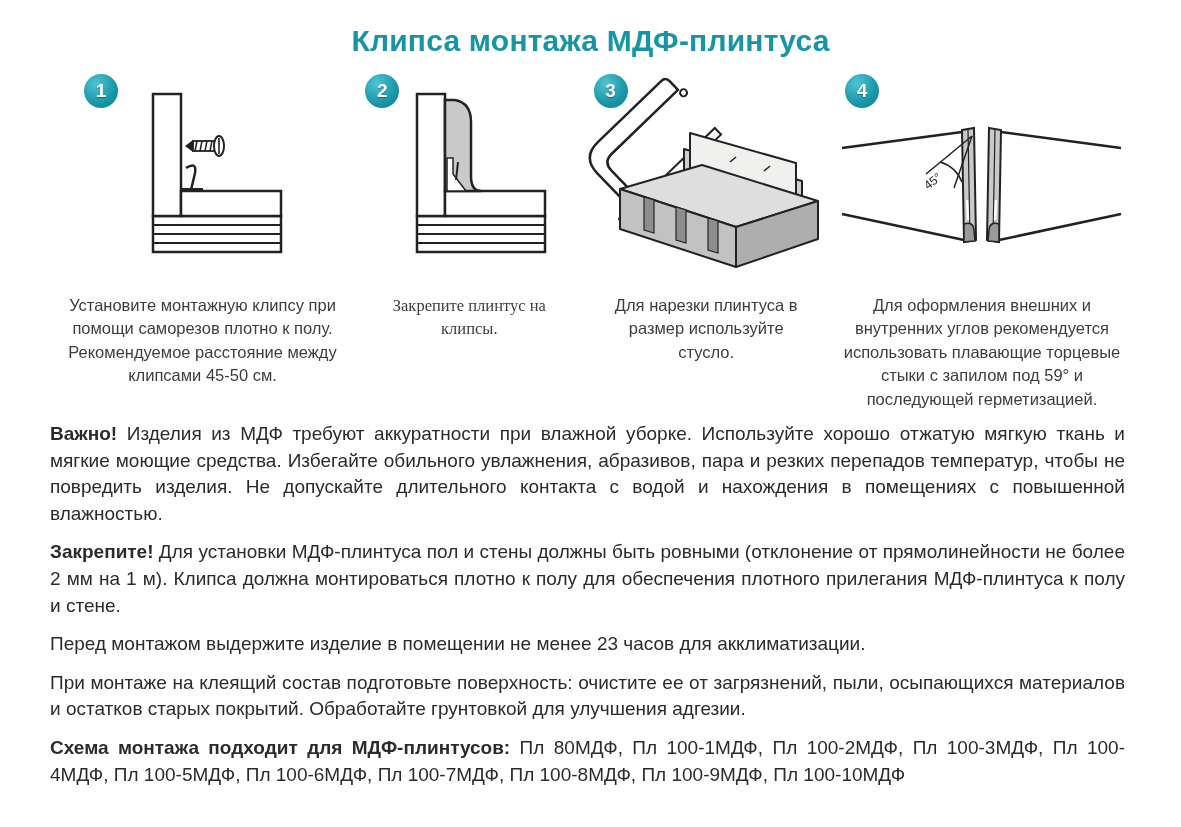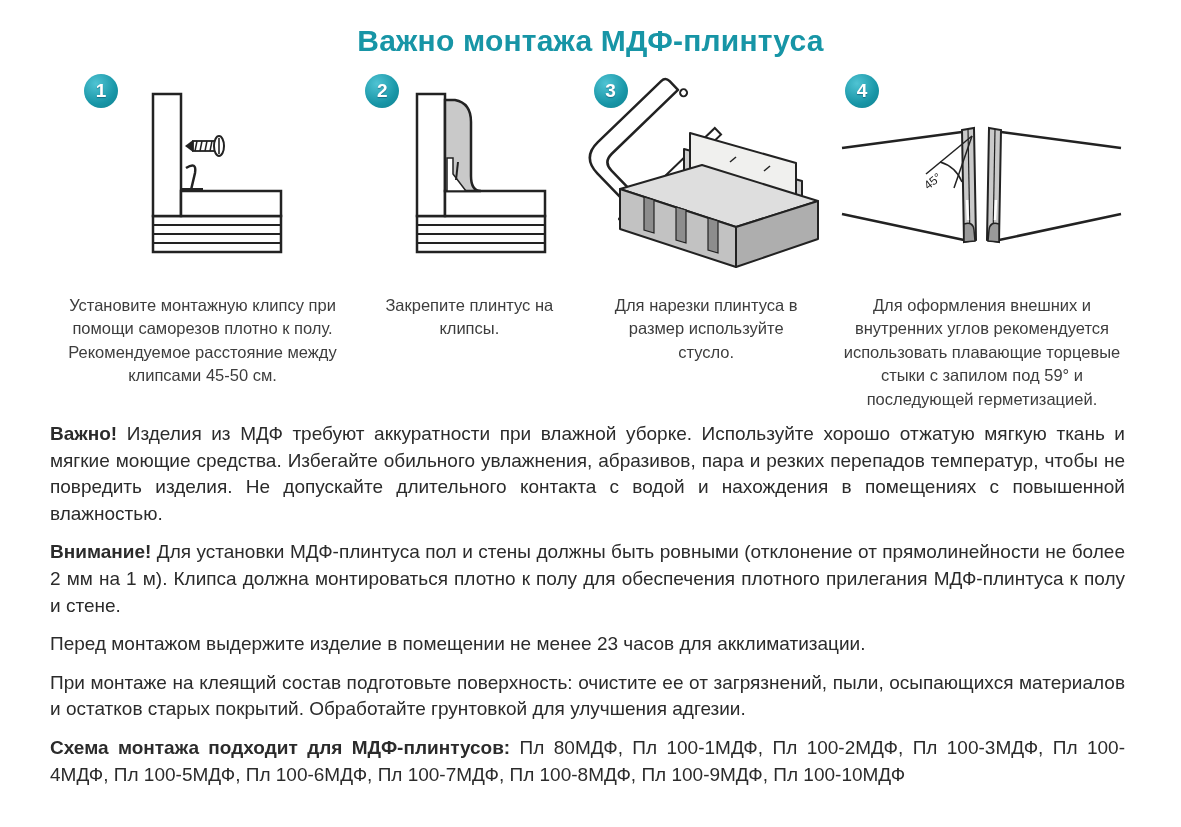--- a/index.html
+++ b/index.html
@@ -21,36 +21,36 @@
     color:#fff;font-weight:bold;font-size:19px;
     display:flex;align-items:center;justify-content:center;
     text-shadow:0 1px 1px rgba(10,60,90,.5);
   }
   .step-1 .badge{left:34px;} .step-2 .badge{left:6px;} .step-3 .badge{left:10px;} .step-4 .badge{left:12px;}
   .illus{height:202px;display:flex;align-items:center;justify-content:center;padding-top:8px;box-sizing:border-box;}
   .caption{
     text-align:center;font-size:16.5px;line-height:1.42;color:#3d3d3d;margin:20px auto 0 auto;
   }
   .step-1 .caption{max-width:302px;}
-  .step-2 .caption{max-width:185px;}
+  .step-2 .caption{max-width:185px;font-family:Liberation Serif, serif;}
   .step-3 .caption{max-width:205px;}
   .step-4 .caption{max-width:296px;}
   .body{width:1081px;}
   .body p{
     font-size:19px;line-height:1.4;margin:0 6px 12px 0;text-align:justify;color:#2b2b2b;
   }
   .body p .lead{font-weight:bold;}
   svg{display:block;}
 </style>
 </head>
 <body>
 
 <div class="page">
 
-  <h1 class="title">Важно монтажа МДФ-плинтуса</h1>
+  <h1 class="title">Клипса монтажа МДФ-плинтуса</h1>
 
   <div class="steps">
 
     <div class="step step-1">
       <div class="badge">1</div>
       <div class="illus">
         <svg width="210" height="178" viewBox="0 0 210 178">
           <rect x="55" y="128" width="128" height="36" fill="#fff" stroke="#222" stroke-width="2.5"></rect>
           <line x1="55" y1="137" x2="183" y2="137" stroke="#222" stroke-width="2"></line>
           <line x1="55" y1="146" x2="183" y2="146" stroke="#222" stroke-width="2"></line>
@@ -158,19 +158,19 @@
           </g>
         </svg>
       </div>
       <div class="caption">Для оформления внешних и внутренних углов рекомендуется использовать плавающие торцевые стыки с запилом под 59° и последующей герметизацией.</div>
     </div>
 
   </div>
 
   <div class="body">
     <p><span class="lead">Важно!</span><span> Изделия из МДФ требуют аккуратности при влажной уборке. Используйте хорошо отжатую мягкую ткань и мягкие моющие средства. Избегайте обильного увлажнения, абразивов, пара и резких перепадов температур, чтобы не повредить изделия. Не допускайте длительного контакта с водой и нахождения в помещениях с повышенной влажностью.</span></p>
-    <p><span class="lead">Внимание!</span><span> Для установки МДФ-плинтуса пол и стены должны быть ровными (отклонение от прямолинейности не более 2 мм на 1 м). Клипса должна монтироваться плотно к полу для обеспечения плотного прилегания МДФ-плинтуса к полу и стене.</span></p>
+    <p><span class="lead">Закрепите!</span><span> Для установки МДФ-плинтуса пол и стены должны быть ровными (отклонение от прямолинейности не более 2 мм на 1 м). Клипса должна монтироваться плотно к полу для обеспечения плотного прилегания МДФ-плинтуса к полу и стене.</span></p>
     <p><span>Перед монтажом выдержите изделие в помещении не менее 23 часов для акклиматизации.</span></p>
     <p><span>При монтаже на клеящий состав подготовьте поверхность: очистите ее от загрязнений, пыли, осыпающихся материалов и остатков старых покрытий. Обработайте грунтовкой для улучшения адгезии.</span></p>
     <p><span class="lead">Схема монтажа подходит для МДФ-плинтусов:</span><span> Пл 80МДФ, Пл 100-1МДФ, Пл 100-2МДФ, Пл 100-3МДФ, Пл 100-4МДФ, Пл 100-5МДФ, Пл 100-6МДФ, Пл 100-7МДФ, Пл 100-8МДФ, Пл 100-9МДФ, Пл 100-10МДФ</span></p>
   </div>
 
 </div>
 
 </body></html>

